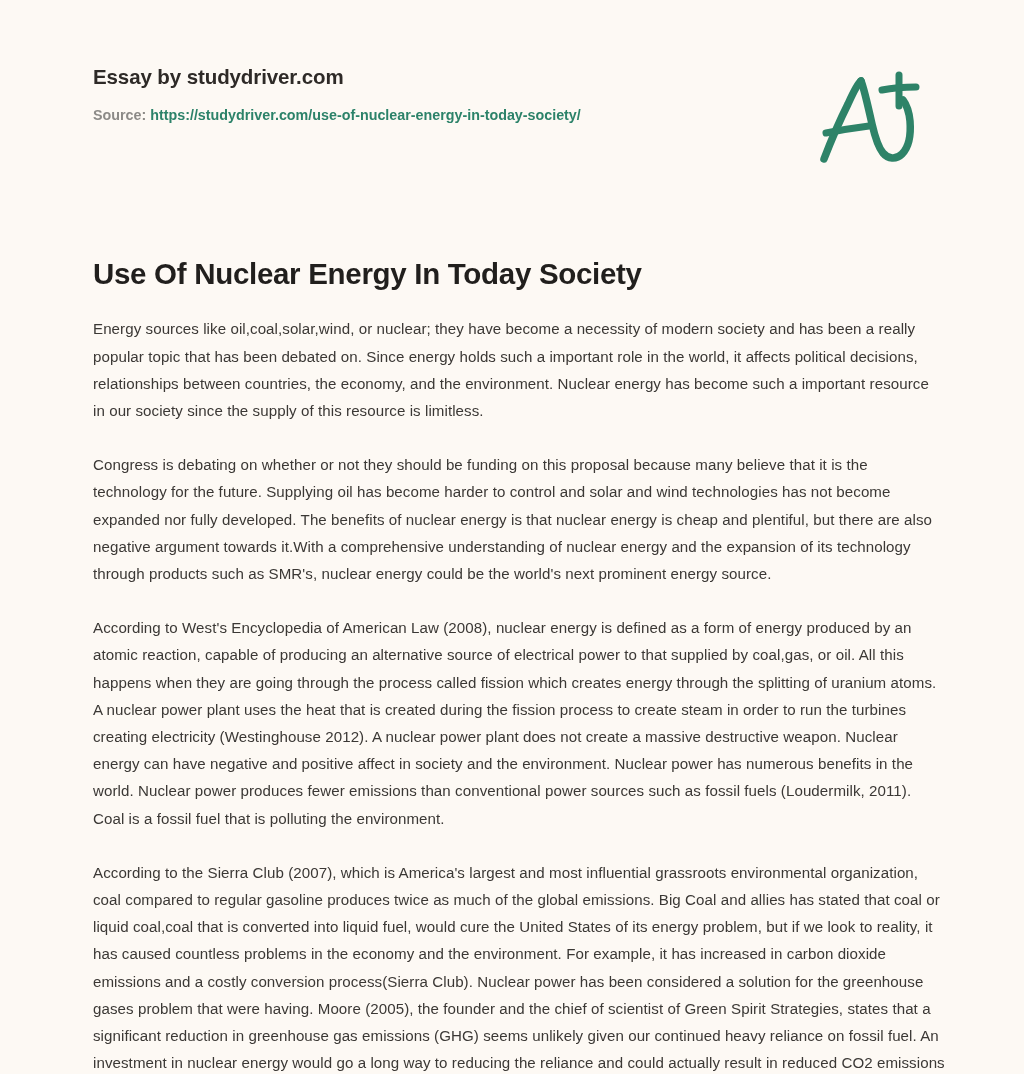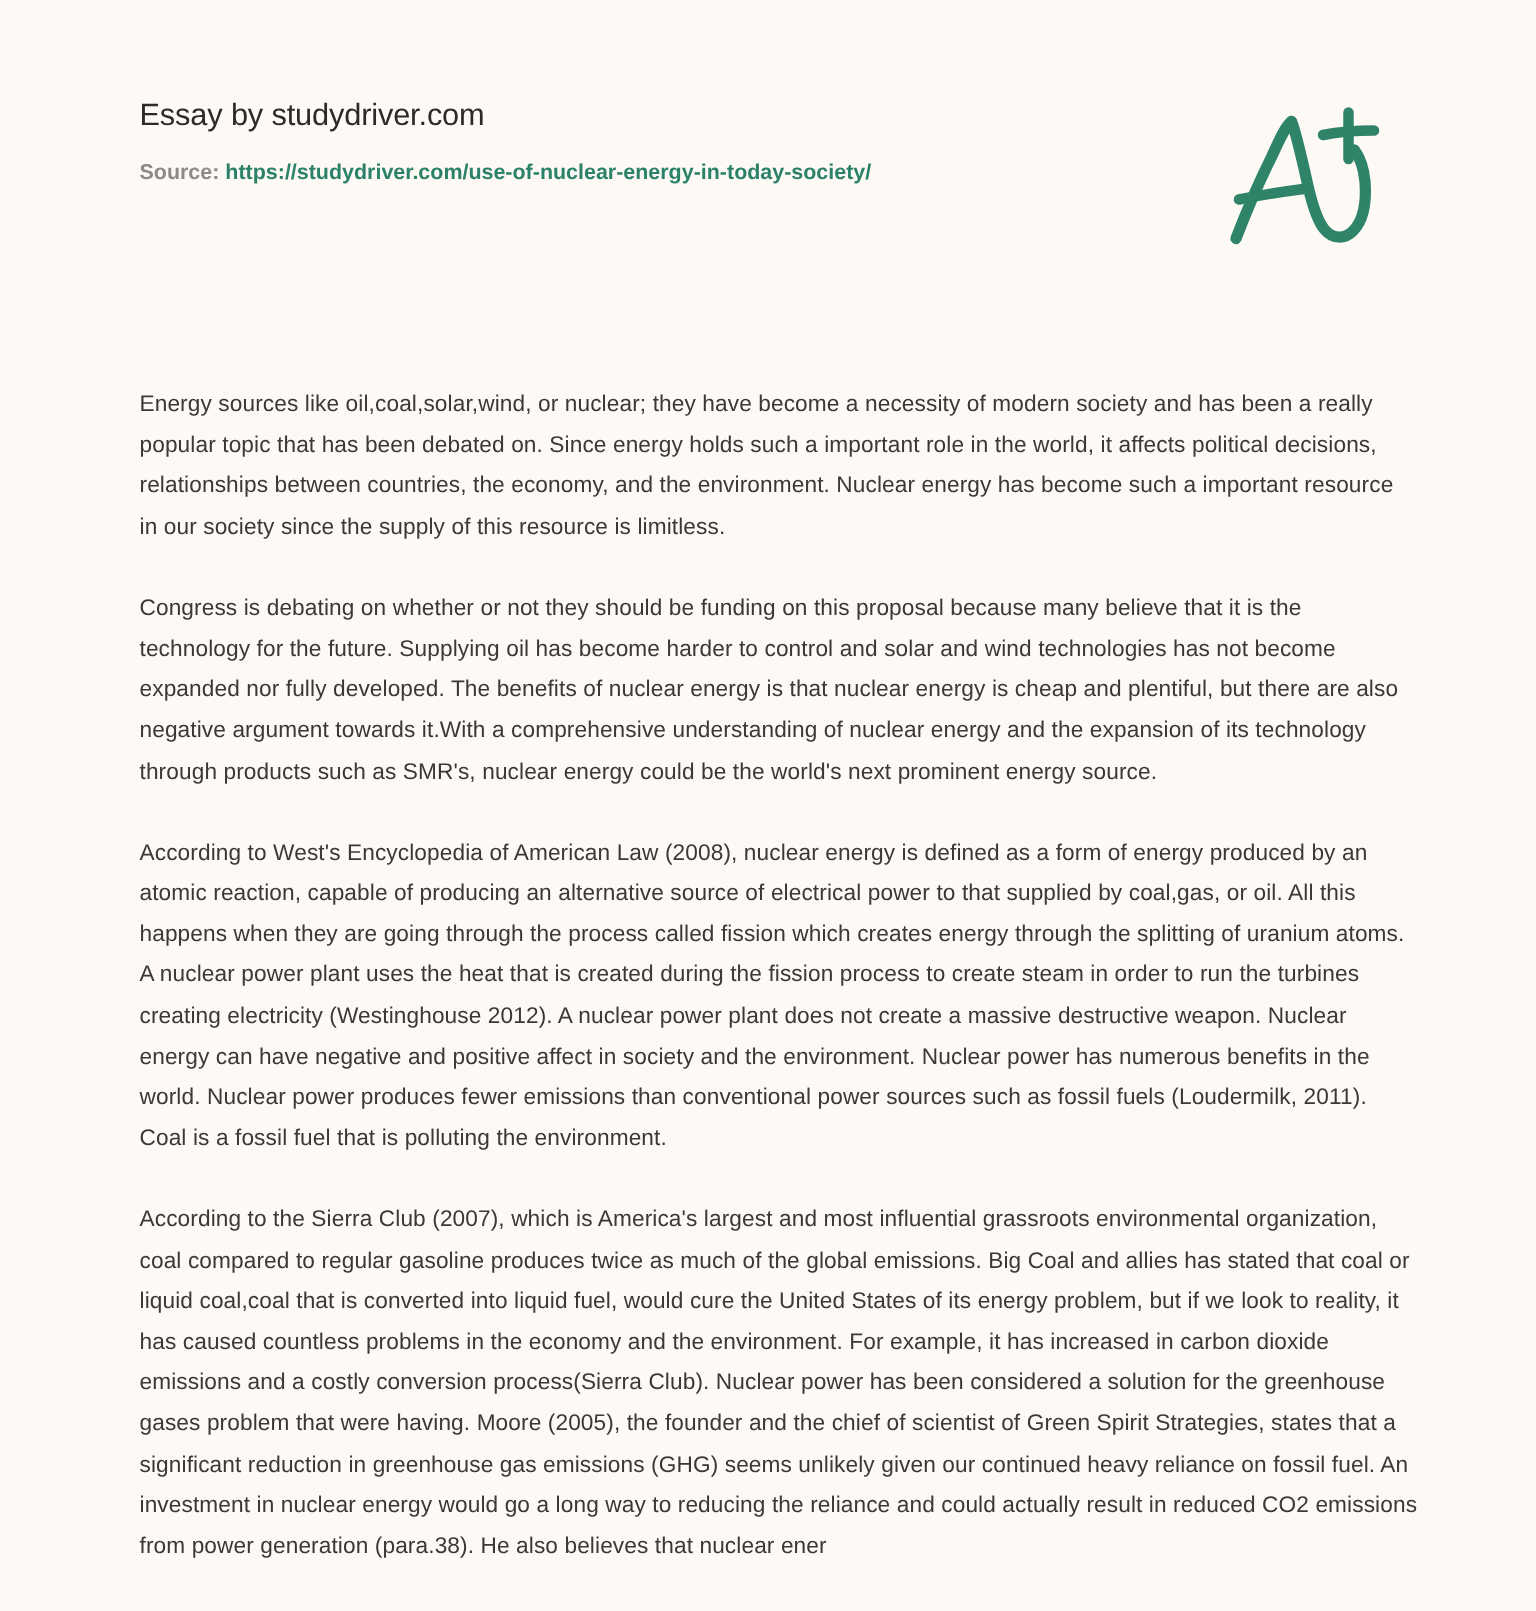--- a/index.html
+++ b/index.html
@@ -26,21 +26,21 @@
   
   .header {
     position: absolute;
     left: 93px;
     top: 64px;
     right: 80px;
   }
 
   .header-title {
     font-size: 20.5px;
-    font-weight: normal;
+    font-weight: bold;
     color: #2e2a27;
     letter-spacing: -0.1px;
     line-height: 1.25;
     margin: 0;
   }
 
   .source-line {
     margin-top: 16px;
     font-size: 14.3px;
     color: #8c8a87;
@@ -127,20 +127,21 @@
         <path d="M14 71 C 24 69, 41 66, 57 64" stroke-width="7"></path>
 
         <path d="M87 13 C 87 22, 87 33, 87 44" stroke-width="7"></path>
 
         <path d="M70 28 C 80 26, 93 25, 104 25" stroke-width="7"></path>
       </g>
     </svg>
   </div>
 
   <div class="essay">
+    <h1 class="essay-title">Use Of Nuclear Energy In Today Society</h1>
     <div class="essay-body">
       <p>Energy sources like oil,coal,solar,wind, or nuclear; they have become a necessity of modern society and has been a really popular topic that has been debated on. Since energy holds such a important role in the world, it affects political decisions, relationships between countries, the economy, and the environment. Nuclear energy has become such a important resource in our society since the supply of this resource is limitless.</p>
       <p>Congress is debating on whether or not they should be funding on this proposal because many believe that it is the technology for the future. Supplying oil has become harder to control and solar and wind technologies has not become expanded nor fully developed. The benefits of nuclear energy is that nuclear energy is cheap and plentiful, but there are also negative argument towards it.With a comprehensive understanding of nuclear energy and the expansion of its technology through products such as SMR's, nuclear energy could be the world's next prominent energy source.</p>
       <p>According to West's Encyclopedia of American Law (2008), nuclear energy is defined as a form of energy produced by an atomic reaction, capable of producing an alternative source of electrical power to that supplied by coal,gas, or oil. All this happens when they are going through the process called fission which creates energy through the splitting of uranium atoms. A nuclear power plant uses the heat that is created during the fission process to create steam in order to run the turbines creating electricity (Westinghouse 2012). A nuclear power plant does not create a massive destructive weapon. Nuclear energy can have negative and positive affect in society and the environment. Nuclear power has numerous benefits in the world. Nuclear power produces fewer emissions than conventional power sources such as fossil fuels (Loudermilk, 2011). Coal is a fossil fuel that is polluting the environment.</p>
       <p>According to the Sierra Club (2007), which is America's largest and most influential grassroots environmental organization, coal compared to regular gasoline produces twice as much of the global emissions. Big Coal and allies has stated that coal or liquid coal,coal that is converted into liquid fuel, would cure the United States of its energy problem, but if we look to reality, it has caused countless problems in the economy and the environment. For example, it has increased in carbon dioxide emissions and a costly conversion process(Sierra Club). Nuclear power has been considered a solution for the greenhouse gases problem that were having. Moore (2005), the founder and the chief of scientist of Green Spirit Strategies, states that a significant reduction in greenhouse gas emissions (GHG) seems unlikely given our continued heavy reliance on fossil fuel. An investment in nuclear energy would go a long way to reducing the reliance and could actually result in reduced CO2 emissions from power generation (para.38). He also believes that nuclear ener</p>
     </div>
   </div>
 
 </div>
 

